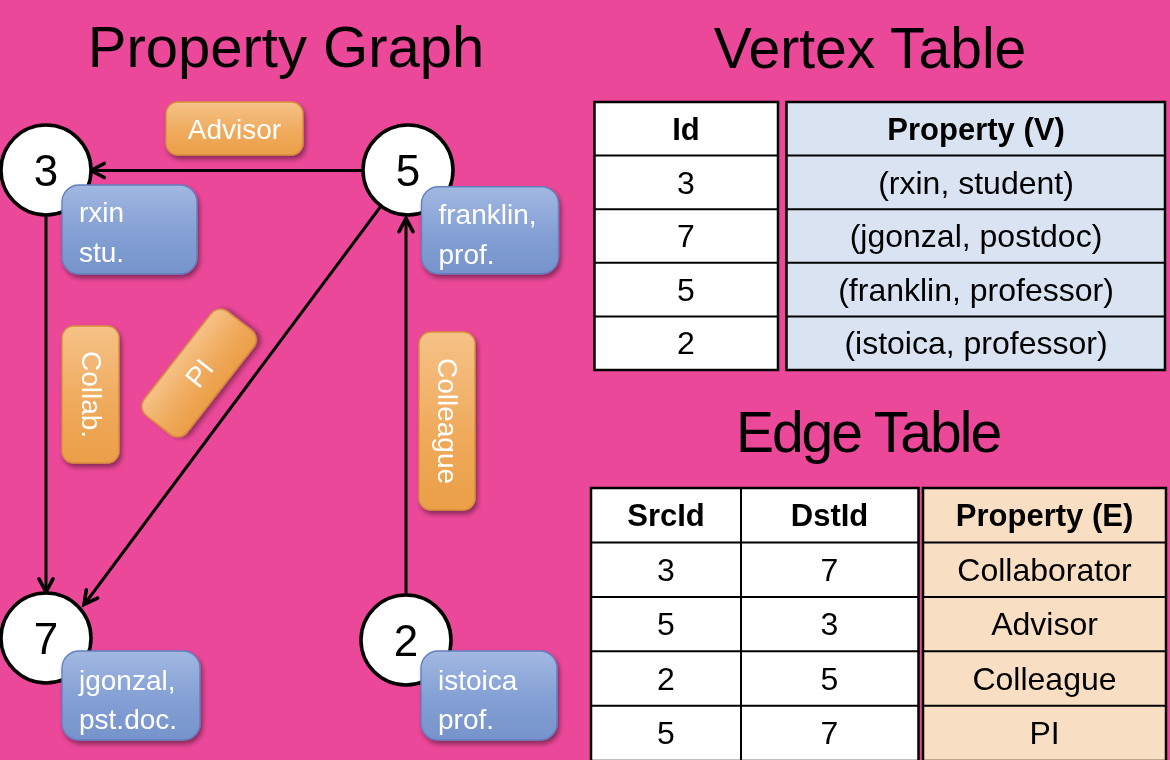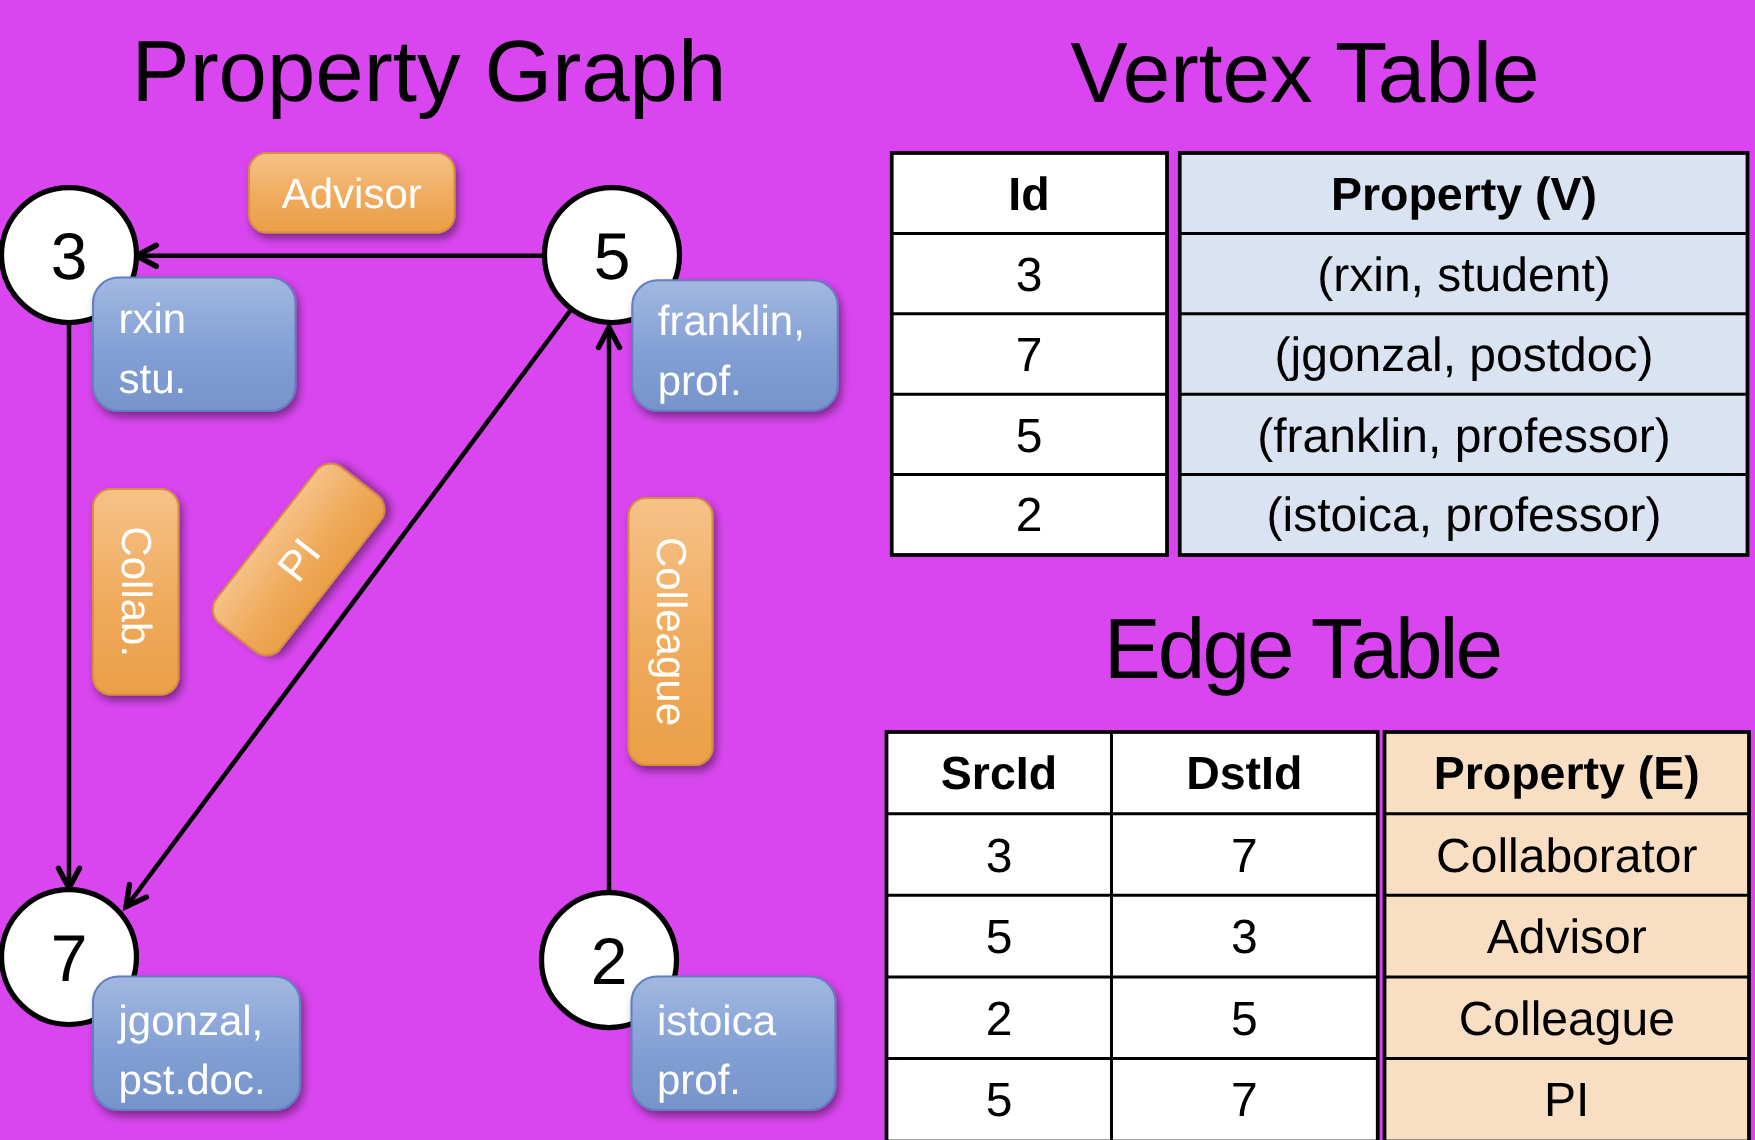--- a/index.html
+++ b/index.html
@@ -1,17 +1,17 @@
 <!DOCTYPE html>
 <html><head>
 <meta charset="utf-8">
 <style>
 html,body{margin:0;padding:0;background:#fff;}
 *{font-family:"Liberation Sans", sans-serif;}
-.page{position:relative;width:1170px;height:760px;overflow:hidden;background:#d946ef;}
+.page{position:relative;width:1170px;height:760px;overflow:hidden;background:#ec4899;}
 </style>
 </head>
 <body>
 <div class="page">
 <svg width="1170" height="760" viewBox="0 0 1170 760">
 <defs>
 <linearGradient id="og" x1="0" y1="0" x2="0" y2="1">
 <stop offset="0" stop-color="#f5c287"></stop>
 <stop offset="0.6" stop-color="#efa95a"></stop>
 <stop offset="1" stop-color="#eb9f47"></stop>

